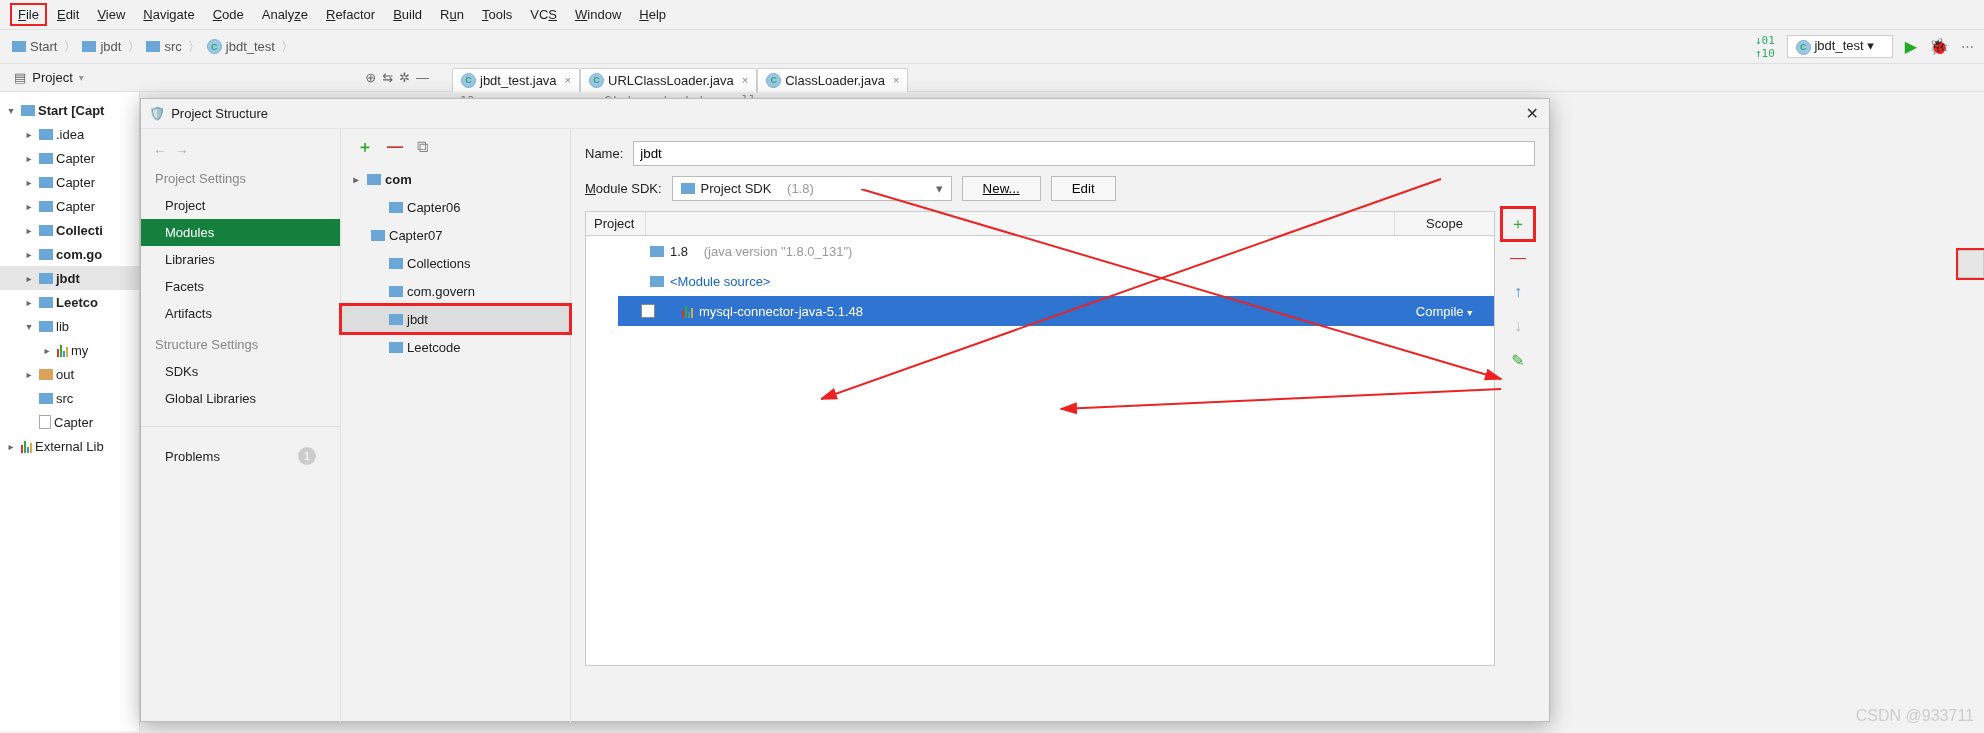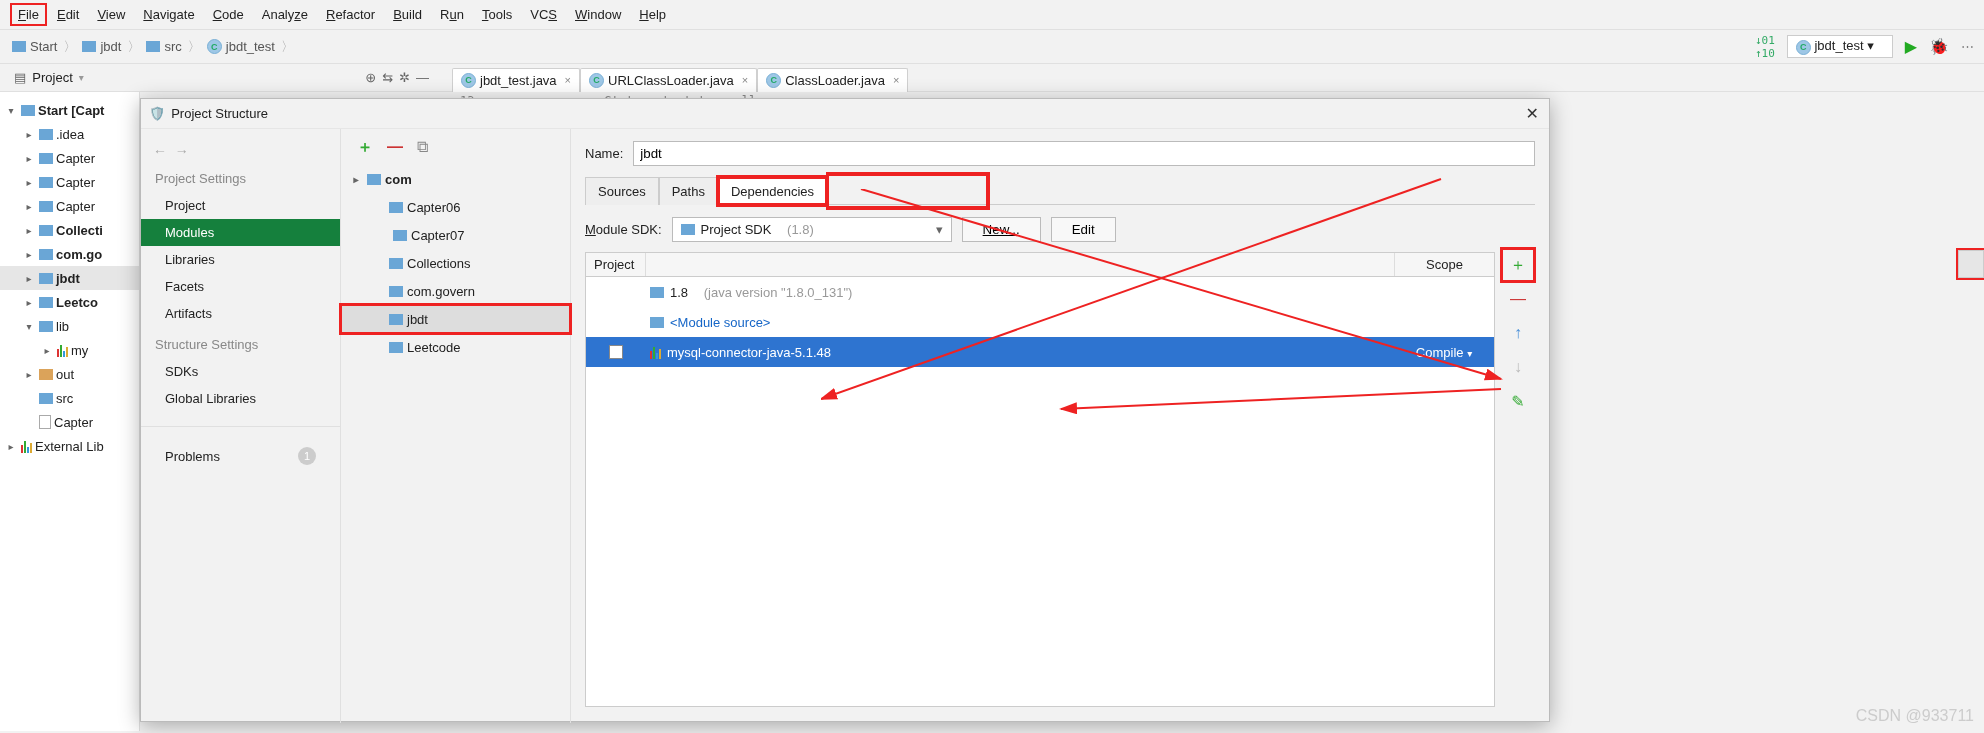--- a/index.html
+++ b/index.html
@@ -72,21 +72,21 @@
   .dep-hdr .c1 { flex:0 0 60px; padding:4px 8px; border-right:1px solid #ddd;}
   .dep-hdr .c2 { flex:1; padding:4px 8px;}
   .dep-hdr .c3 { flex:0 0 100px; padding:4px 8px; text-align:center; border-left:1px solid #ddd;}
   .dep-list { border:1px solid #ccc; border-top:none; height:430px; background:#fff; position:relative;}
   .dep-row { display:flex; align-items:center; height:30px;}
   .dep-row .c1 { flex:0 0 60px; display:flex; justify-content:center;}
   .dep-row .c2 { flex:1; display:flex; align-items:center; gap:6px; padding-left:4px;}
   .dep-row .c3 { flex:0 0 100px; text-align:center;}
   .dep-row.link { color:#1666c7;}
   .dep-row.link .c2 span {}
-  .dep-row.sel { background:#2e74d0; color:#fff;}
+  .dep-row.sel { background:#2e74d0; color:#fff;margin-left:32px;}
   .dep-row.sel .c3 { color:#fff;}
   .cb { width:14px; height:14px; border:1px solid #888; background:#fff;}
   .side-btns { position:absolute; right:-36px; top:0; display:flex; flex-direction:column; gap:8px; align-items:center;}
   .side-btns .sb { width:26px; height:26px; display:flex; align-items:center; justify-content:center; font-size:16px;}
   .side-btns .plus2 { color:#3a3; outline:3px solid #e22; outline-offset:2px;}
   .side-btns .minus2 { color:#c33;}
   .side-btns .up { color:#4a90d9;}
   .side-btns .down { color:#bbb;}
   .side-btns .pen { color:#3a3;}
   .lib-bars { display:inline-flex; gap:1px; align-items:flex-end; height:14px;}
@@ -309,21 +309,21 @@
             <div class="mt-row bold" style="padding-left: 8px;">
               <span class="caret">▸</span>
               <span class="folder-icon blue"></span>
               <span>com</span>
             </div>
             <div class="mt-row" style="padding-left: 30px;">
               <span class="caret"></span>
               <span class="folder-icon blue"></span>
               <span>Capter06</span>
             </div>
-            <div class="mt-row" style="padding-left: 34px;">
+            <div class="mt-row" style="padding-left: 12px;">
               <span class="caret"></span>
               <span class="folder-icon blue"></span>
               <span>Capter07</span>
             </div>
             <div class="mt-row" style="padding-left: 30px;">
               <span class="caret"></span>
               <span class="folder-icon blue"></span>
               <span>Collections</span>
             </div>
             <div class="mt-row" style="padding-left: 30px;">
@@ -341,25 +341,20 @@
               <span class="folder-icon blue"></span>
               <span>Leetcode</span>
             </div>
           </div>
       </div>
 
       <div class="content">
         <div class="name-row">
           <span>Name:</span>
           <input value="jbdt" style="">
-        </div>
-        <div class="mtabs">
-          <div class="mtab">Sources</div>
-          <div class="mtab">Paths</div>
-          <div class="mtab active dep">Dependencies</div>
         </div>
         <div class="sdk-row">
           <span><u>M</u>odule SDK:</span>
           <div class="sdk-sel">
             <span class="folder-icon blue"></span>
             <span>Project SDK</span>&nbsp;<span style="color:#999">(1.8)</span>
             <span style="margin-left:auto;color:#666">▾</span>
           </div>
           <button class="btn"><u>New...</u></button>
           <button class="btn">Edit</button>

